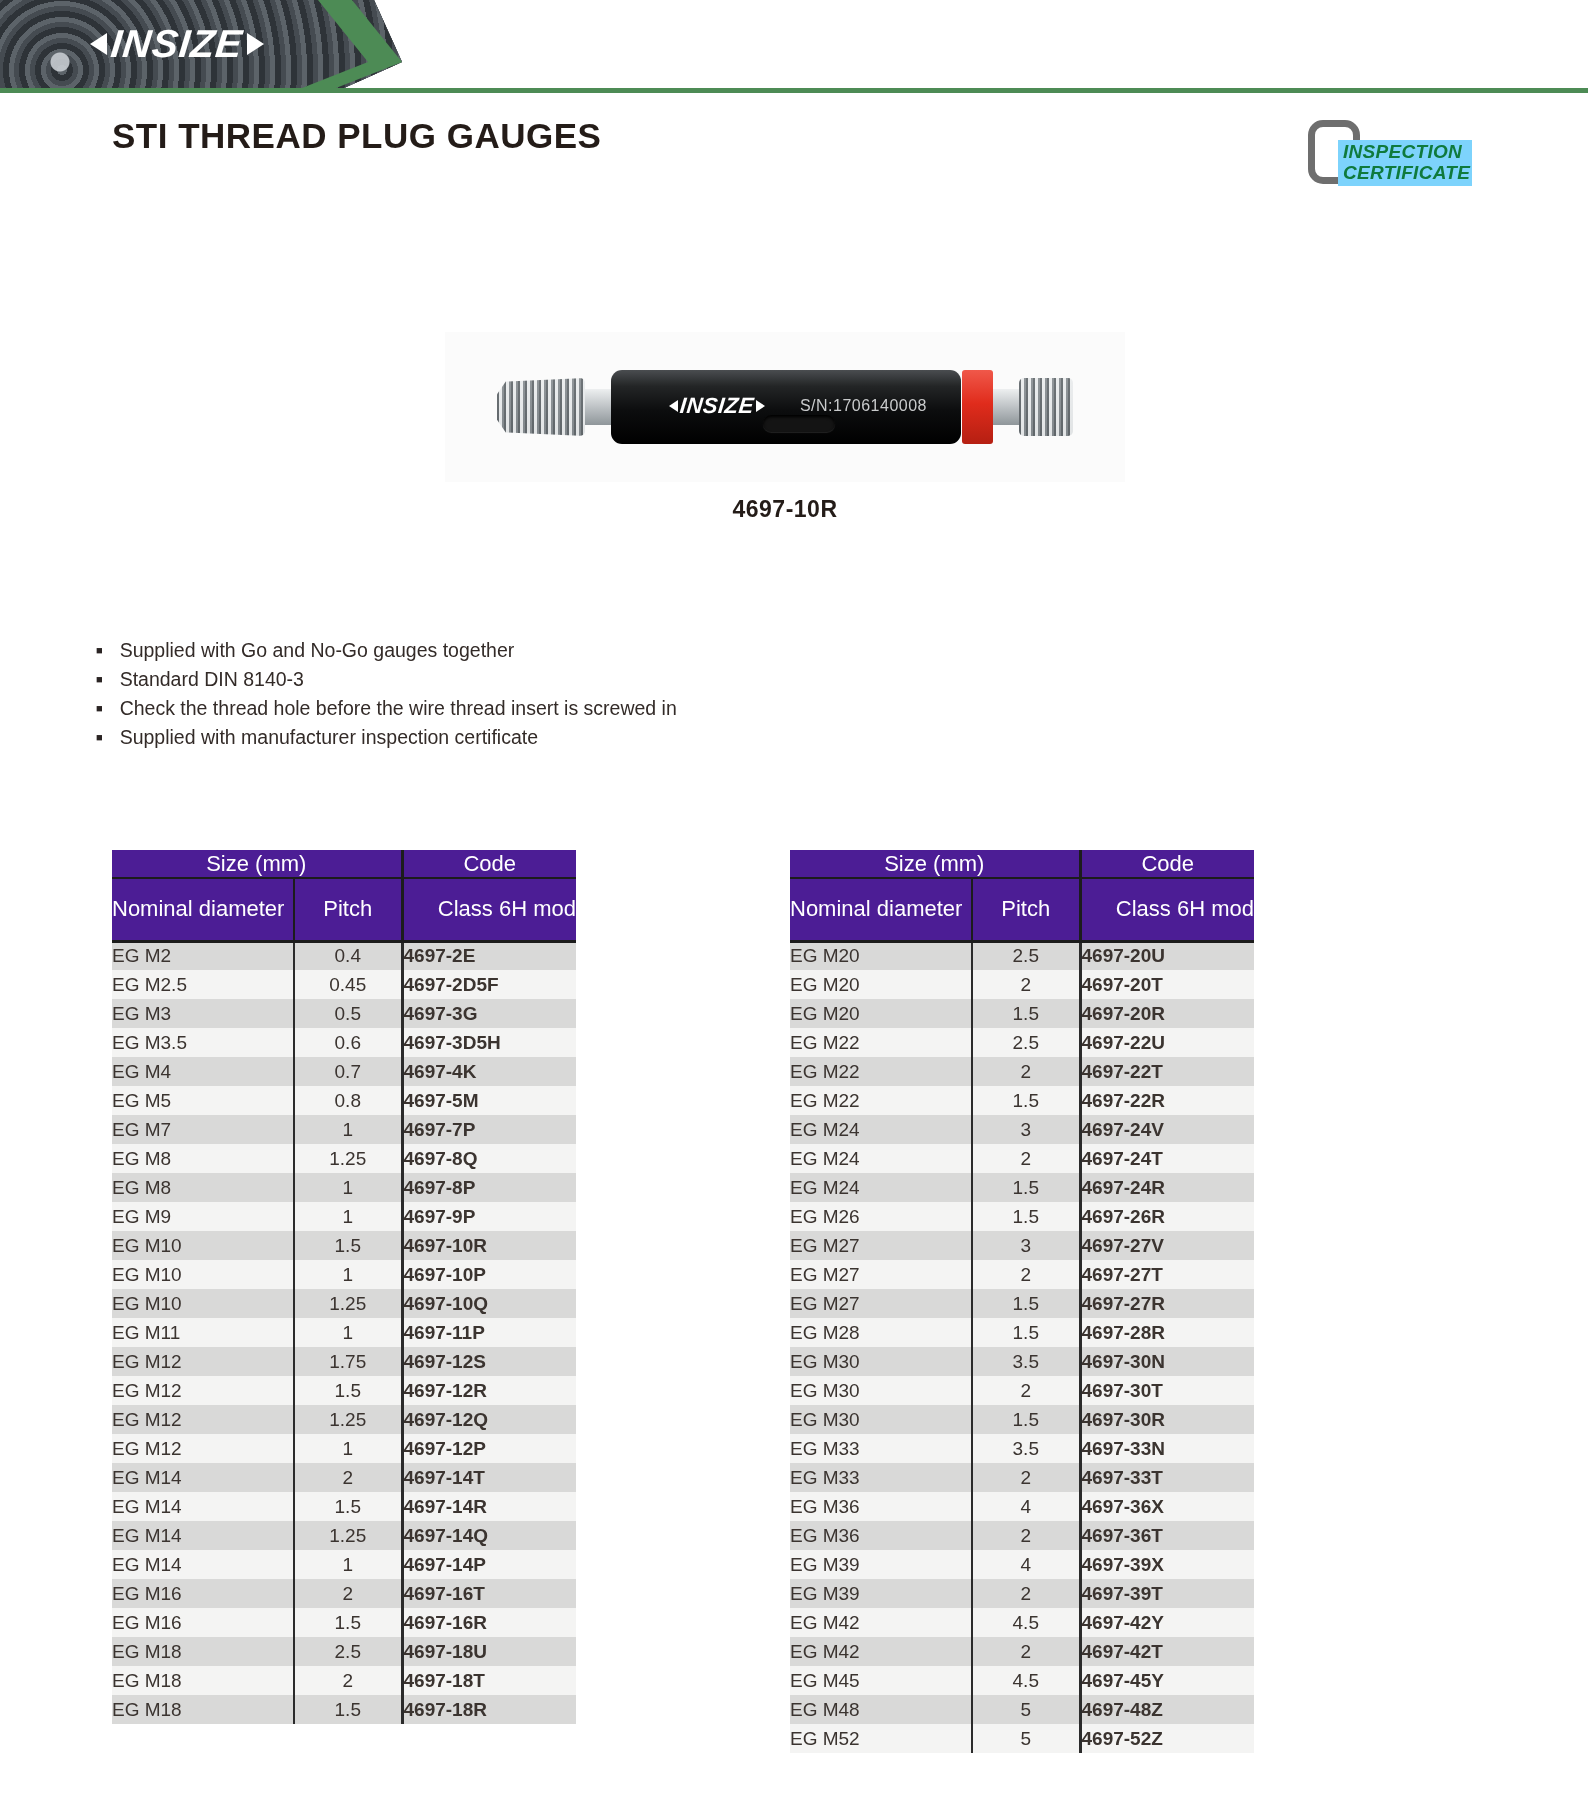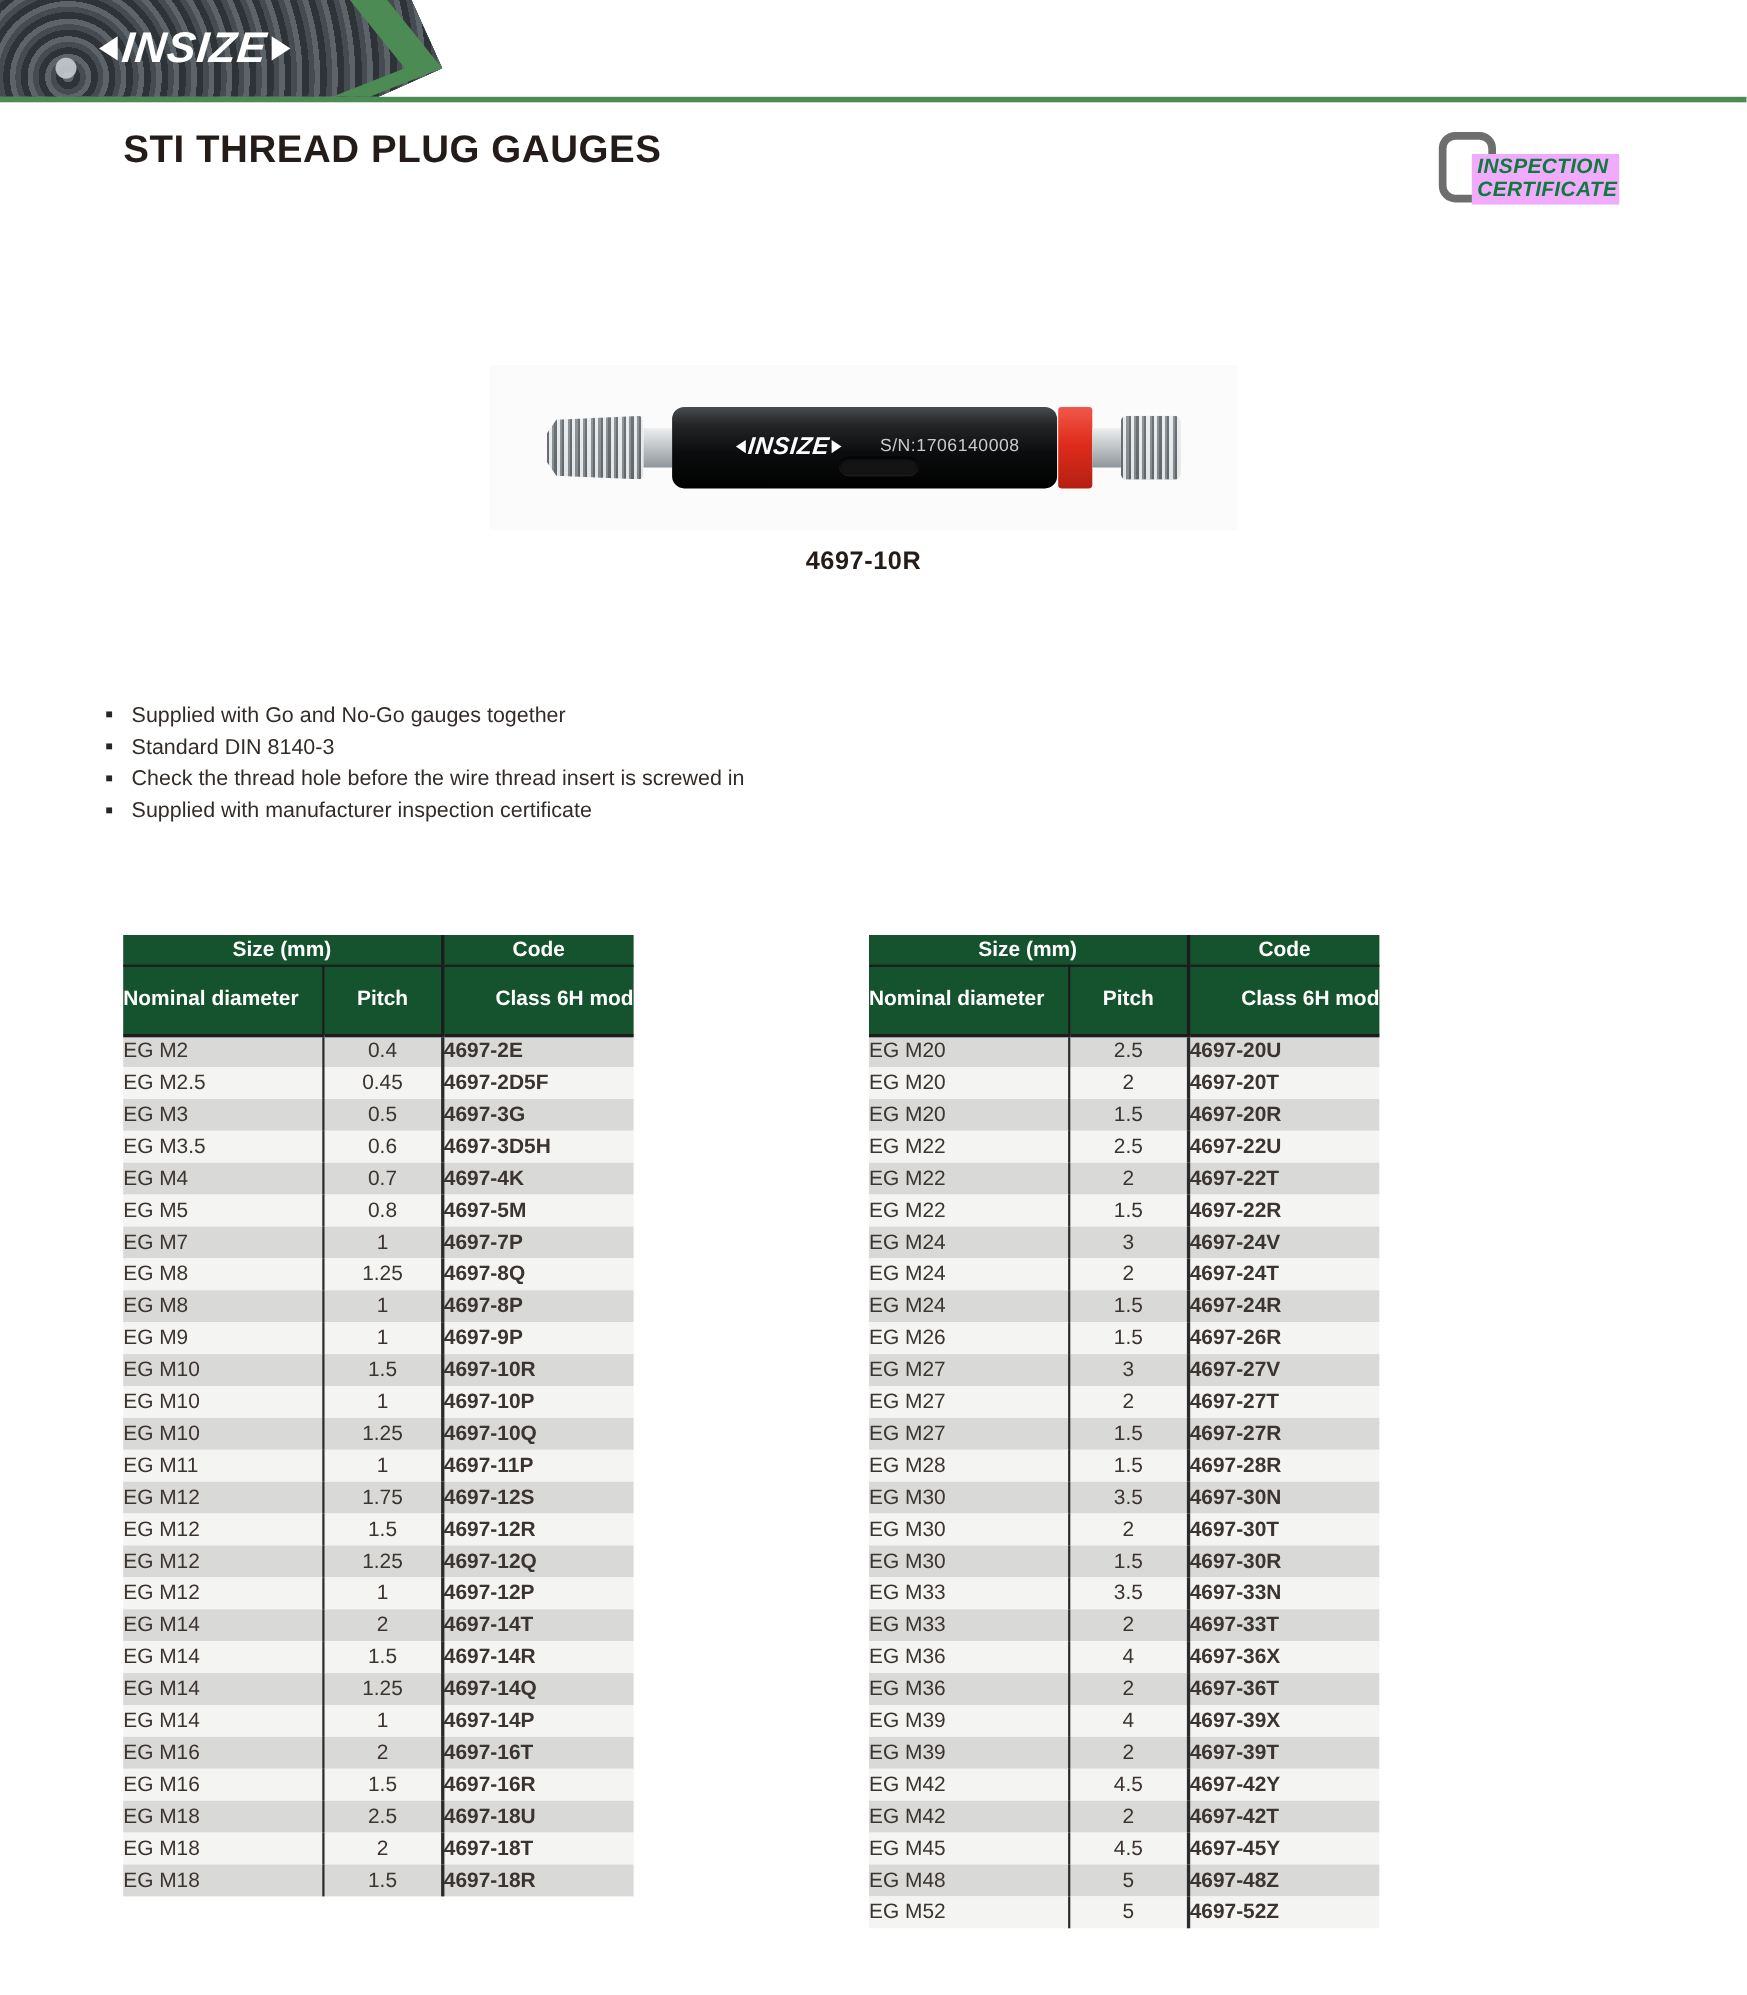--- a/index.html
+++ b/index.html
@@ -28,21 +28,21 @@
   .tri-l { width:0; height:0; border-right:17px solid #fff; border-top:11px solid transparent; border-bottom:11px solid transparent; margin-right:4px; }
   .tri-r { width:0; height:0; border-left:17px solid #fff; border-top:11px solid transparent; border-bottom:11px solid transparent; margin-left:4px; }
   .banner-line { position:absolute; top:88px; left:0; width:1588px; height:5px; background:#4d8b55; }
 
   
   .page-title { position:absolute; left:112px; top:116px; font-size:35px; font-weight:bold; color:#241c18; letter-spacing:.5px; }
 
   
   .cert { position:absolute; left:1308px; top:120px; display:flex; }
   .cert-icon { width:52px; height:64px; border:7px solid #6e6e6e; border-radius:15px; flex:none; }
-  .cert-text { margin-left:-22px; margin-top:20px; background:#f0abfc; padding:1px 2px 1px 5px; height:46px; }
+  .cert-text { margin-left:-22px; margin-top:20px; background:#7dd3fc; padding:1px 2px 1px 5px; height:46px; }
   .cert-line { display:block; color:#0f7a3d; font-weight:bold; font-style:italic; font-size:19px; line-height:21px; letter-spacing:.3px; white-space:nowrap; }
 
   
   .product { position:absolute; left:445px; top:332px; width:680px; height:150px; background:#fbfbfb;
              display:flex; align-items:center; justify-content:center; }
   .gauge { display:flex; align-items:center; }
   .thread {
     height:58px; border-radius:5px;
     background:
       repeating-linear-gradient(90deg, rgba(90,96,100,.85) 0 2px, rgba(236,238,239,.9) 2px 5px, rgba(130,136,140,.85) 5px 7px),
@@ -67,21 +67,21 @@
 
   
   .features { position:absolute; left:96px; top:637px; list-style:none; }
   .features li { font-size:19.5px; color:#332b28; line-height:26px; }
   .features li::before { content:"■"; font-size:11px; color:#2a2423; margin-right:17px; position:relative; top:-3px; }
 
   
   table.spec { position:absolute; top:850px; width:464px; border-collapse:collapse; table-layout:fixed; }
   table.spec.tleft { left:112px; }
   table.spec.tright { left:790px; }
-  table.spec th { background:#14532d; color:#fff; font-weight:bold; font-size:19px; padding:0; }
+  table.spec th { background:#4c1d95; color:#fff; font-weight:normal; font-size:22px; padding:0; }
   tr.h1 th { height:28px; text-align:center; border-bottom:2px solid #1c1c1c; }
   tr.h2 th { height:63px; border-bottom:3px solid #1c1c1c; }
   th.nomh { text-align:left; padding-left:28px; padding-right:70px; line-height:22px; }
   th.pith { text-align:center; border-left:2px solid #1c1c1c; }
   th.clsh, th.codeh { text-align:right; padding-left:20px; border-left:3px solid #1c1c1c; }
   tr.h1 th.codeh { text-align:center; padding-left:0; }
   table.spec td { height:29px; font-size:19px; color:#3b3430; padding:0; }
   td.nom { padding-left:28px; }
   td.pit { text-align:center; border-left:2px solid #2b2b2b; }
   td.cls { padding-left:20px; border-left:3px solid #2b2b2b; font-weight:bold; color:#2c2623; }

